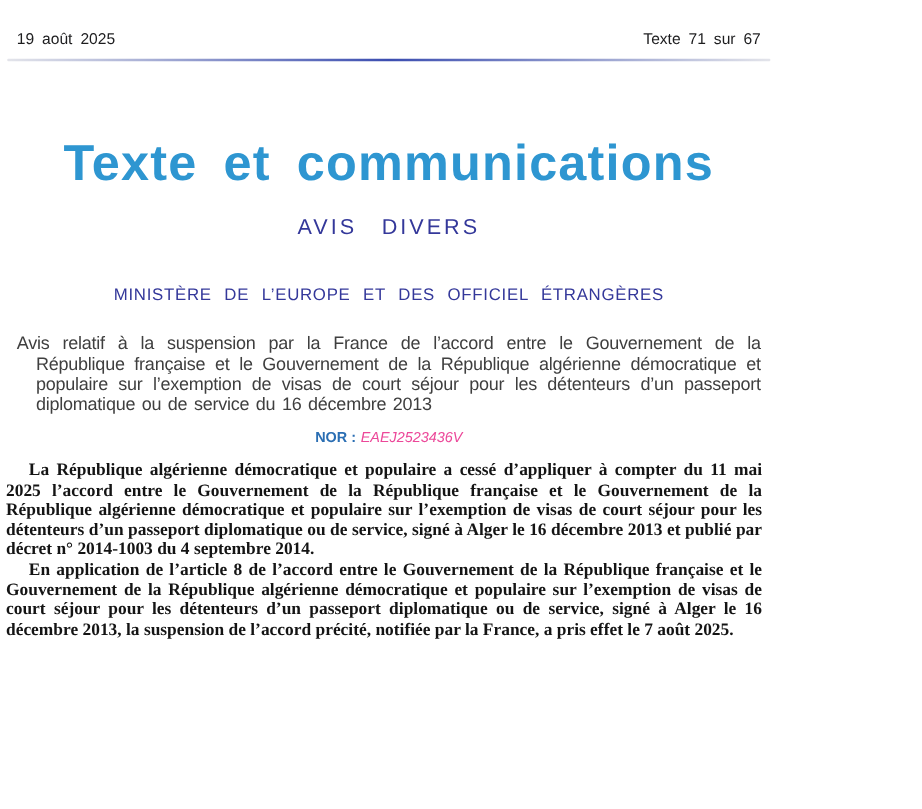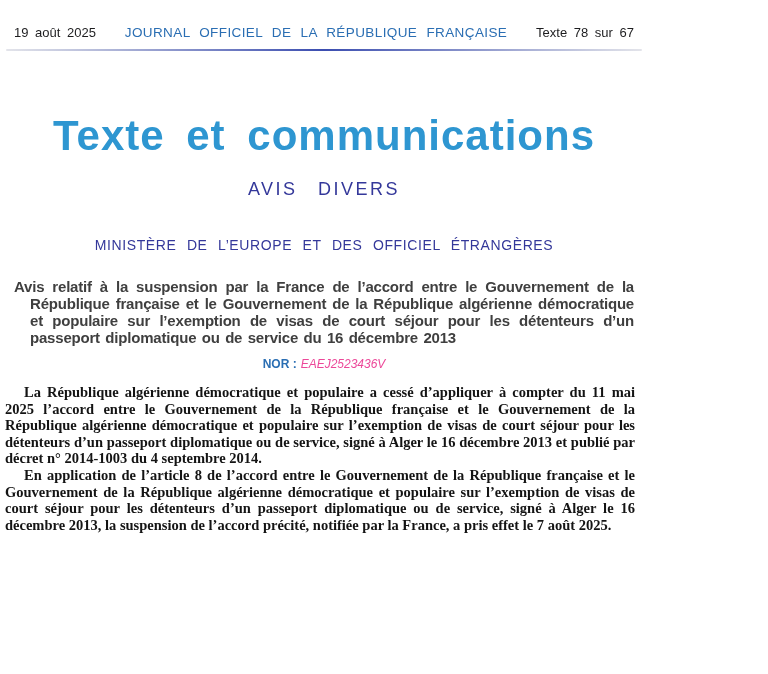--- a/index.html
+++ b/index.html
@@ -43,21 +43,21 @@
   }
   .ministry-heading{
     margin-top:37px;text-align:center;
     font-size:14px;line-height:16px;color:var(--navy-blue);
     letter-spacing:.6px;word-spacing:6px;
   }
   
   .notice-title{
     margin:25px 14px 0 14px;
     padding-left:16px;text-indent:-16px;
-    font-size:15px;font-weight:bold;line-height:17px;
+    font-size:15px;font-weight:normal;line-height:17px;
     letter-spacing:-0.2px;word-spacing:1.5px;
     color:var(--title-gray);
     text-align:justify;
   }
   .nor-line{
     margin-top:11px;text-align:center;
     font-size:12px;line-height:14px;
   }
   .nor-label{color:var(--journal-blue);font-weight:bold;}
   .nor-value{color:#ec4899;font-style:italic;margin-left:4px;}
@@ -71,22 +71,21 @@
   }
   .notice-body p{margin:0;text-indent:19px;}
 </style>
 </head>
 <body>
 
 <div class="page">
 
   <div class="jo-header">
     <span class="date">19 août 2025</span>
-    <span class="journal-title">JOURNAL OFFICIEL DE LA RÉPUBLIQUE FRANÇAISE</span>
-    <span class="text-ref">Texte 78 sur 67</span>
+    <span class="text-ref">Texte 71 sur 67</span>
   </div>
 
   <hr class="header-rule">
 
   <div class="section-heading">Texte et communications</div>
 
   <div class="subsection-heading">AVIS DIVERS</div>
 
   <div class="ministry-heading">MINISTÈRE DE L’EUROPE ET DES OFFICIEL ÉTRANGÈRES</div>
 

